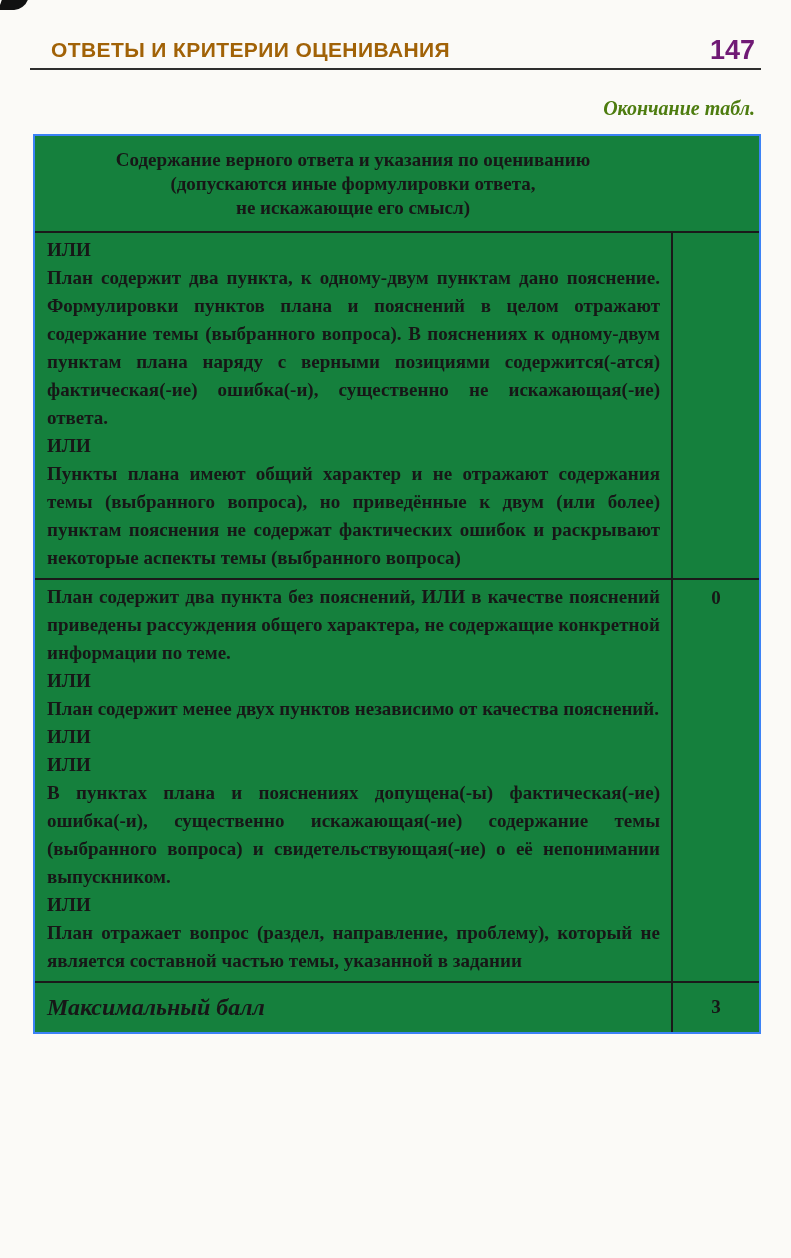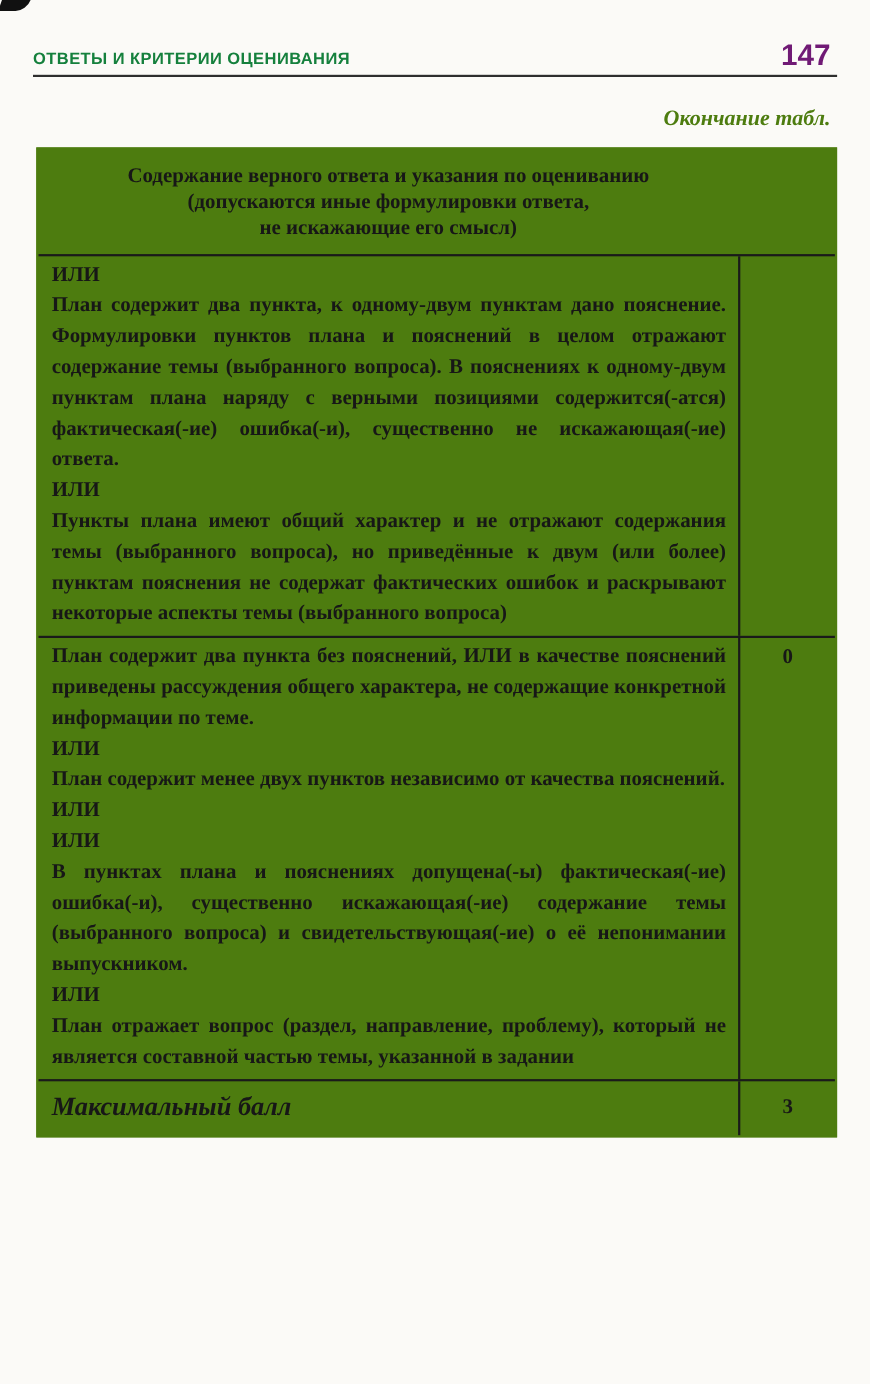--- a/index.html
+++ b/index.html
@@ -26,25 +26,26 @@
     top: 0; left: 30px; right: 30px;
     padding-top: 30px;
     border-bottom: 2px solid #2e2e2e;
     height: 38px;
     display: flex;
     justify-content: space-between;
     align-items: flex-end;
     font-family: "Liberation Sans", sans-serif;
   }
   .running-title {
-    font-size: 15px;
+    font-size: 21px;
     font-weight: bold;
     letter-spacing: 0.4px;
-    color: #15803d;
+    color: #a16207;
     padding-bottom: 6px;
+    margin-left: 21px;
   }
   .page-number {
     font-size: 27px;
     font-weight: bold;
     color: #701a75;
     padding-bottom: 2px;
     padding-right: 6px;
   }
   
   .table-caption {
@@ -55,22 +56,22 @@
     font-weight: 600;
     font-size: 20px;
     color: #4d7c0f;
   }
   
   .criteria-table {
     position: absolute;
     top: 134px;
     left: 33px;
     width: 728px;
-    border: 2px solid #4d7c0f;
-    background: #4d7c0f;
+    border: 2px solid #3b82f6;
+    background: #15803d;
     box-sizing: border-box;
   }
   .tr {
     display: grid;
     grid-template-columns: 1fr 88px;
   }
   .tr + .tr { border-top: 2px solid #1a1a1a; }
   .td { box-sizing: border-box; }
   .td.score-col {
     border-left: 2px solid #1a1a1a;

